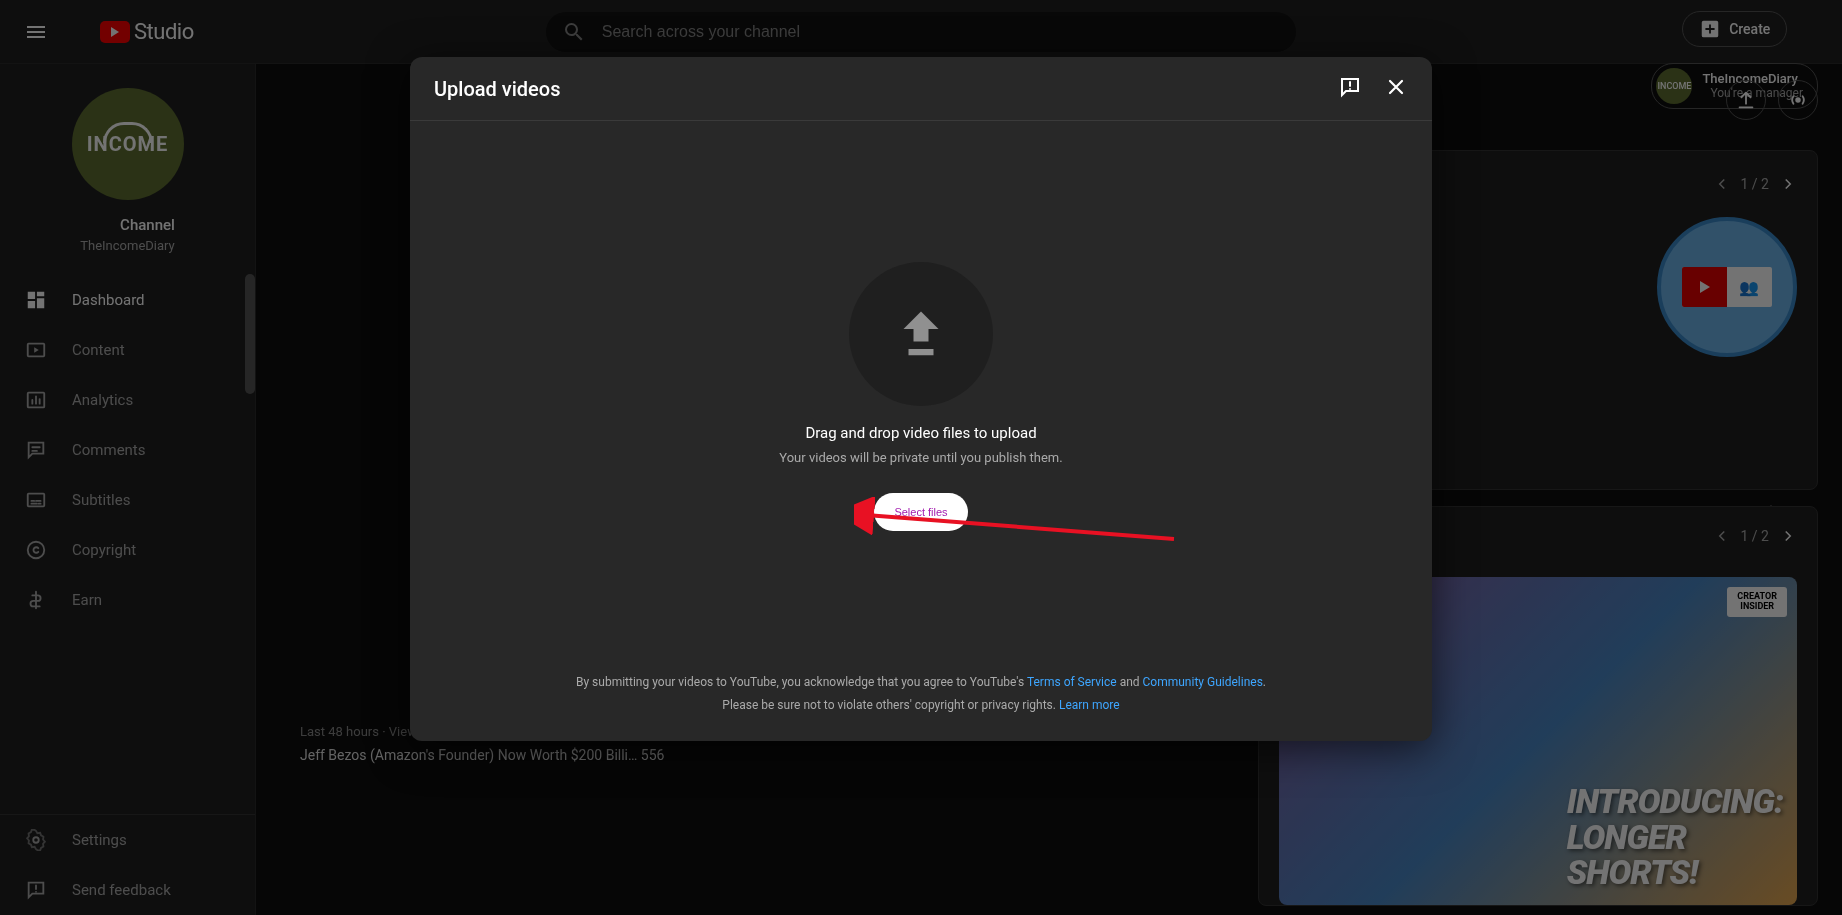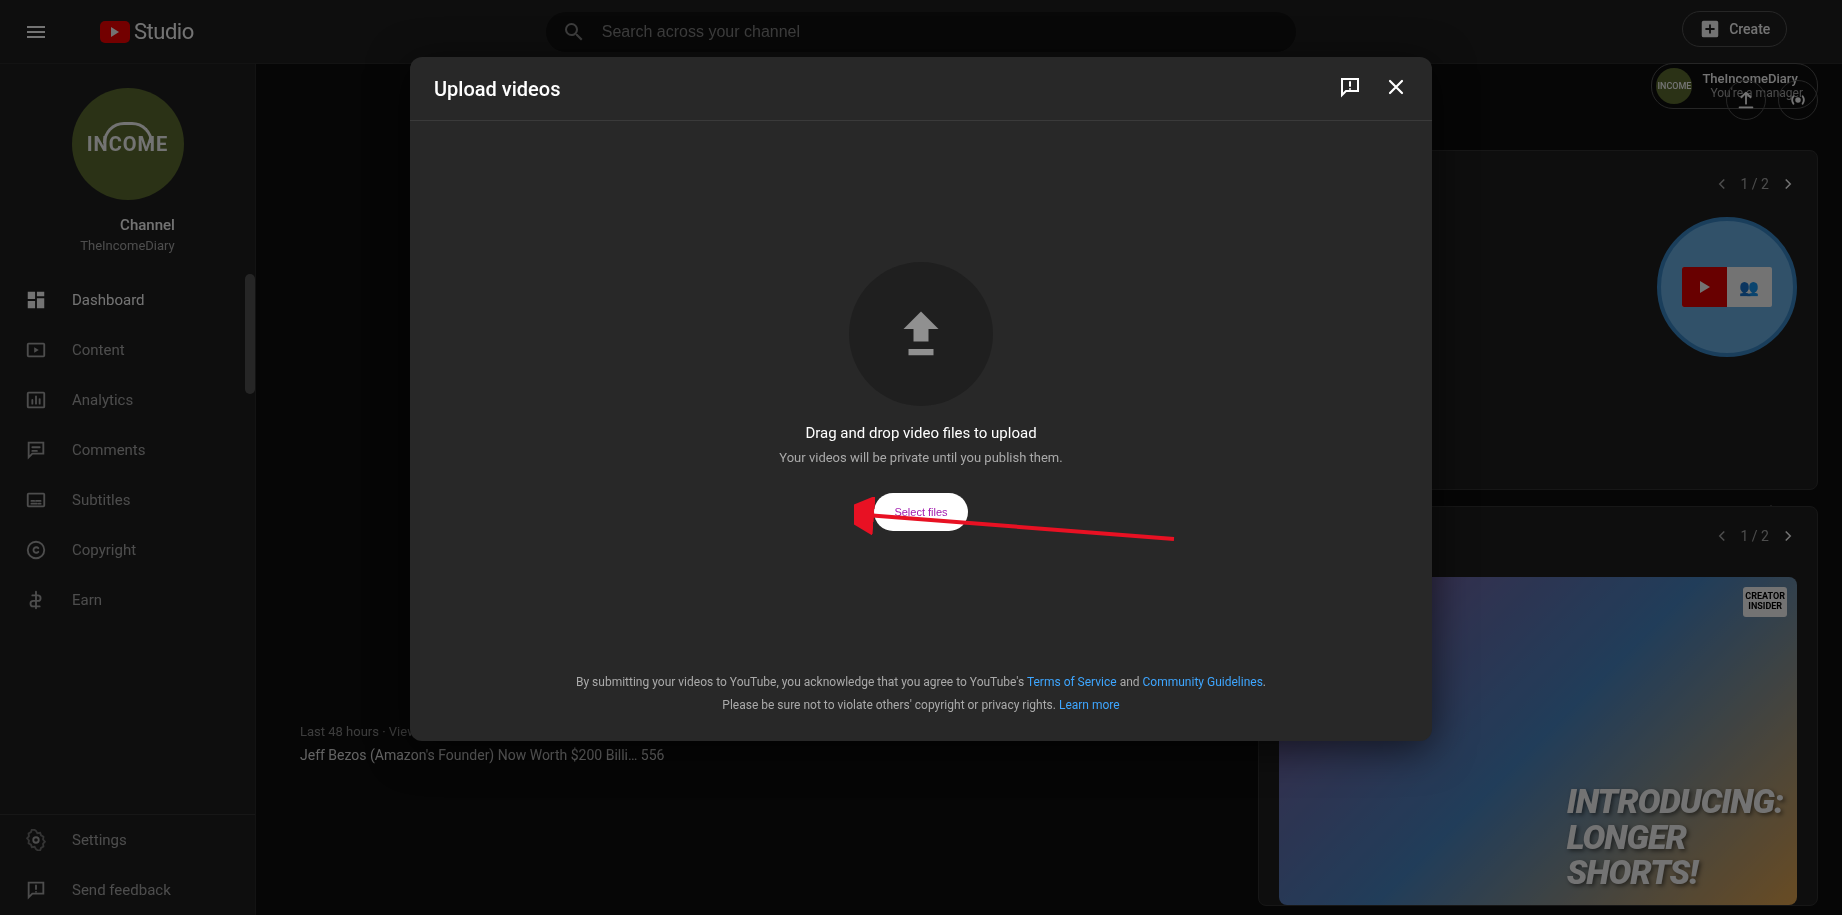--- a/index.html
+++ b/index.html
@@ -86,21 +86,21 @@
   .stub1 .txt { color:#ddd; font-size:14px; line-height:1.8;}
   .stub1 .circle-thumb{ width:140px; height:140px; border-radius:50%; background:#6db3e8; border:4px solid #3a8acb; display:flex; align-items:center; justify-content:center; margin-left:auto;}
   .inner-card{ width:90px; height:40px; background:#fff; border-radius:2px; display:flex; align-items:center;}
   .inner-card .red{ width:45px; height:40px; background:#e60000; display:flex; align-items:center; justify-content:center; border-radius:2px 0 0 2px;}
   .inner-card .red::after{content:""; border-left:10px solid #fff; border-top:6px solid transparent; border-bottom:6px solid transparent;}
   .inner-card .ppl{ flex:1; color:#e60000; font-size:16px; text-align:center;}
   .stub2 { top:442px; right:24px; width:560px; height:400px; padding:20px;}
   .stub2 h3{ font-size:18px; font-weight:500;}
   .stub2 .row-head{ display:flex; justify-content:flex-end; align-items:center; color:#aaa; font-size:14px; gap:10px; position:absolute; top:20px; right:20px;}
   .video-thumb{ position:absolute; left:20px; top:70px; right:20px; bottom:0; border-radius:8px; background:linear-gradient(135deg,#8b5a9e,#4a88c7,#e8a84f); display:flex; align-items:flex-end; justify-content:flex-end; padding:14px; overflow:hidden;}
-  .badge{ position:absolute; top:10px; right:10px; background:#fff; color:#000; font-size:9px; font-weight:700; padding:5px 2px; border-radius:3px; text-align:center; line-height:1.1;}
+  .badge{ position:absolute; top:10px; right:10px; background:#fff; color:#000; font-size:9px; font-weight:700; padding:5px 10px; border-radius:3px; text-align:center; line-height:1.1;}
   .thumb-text{ font-size:34px; font-weight:900; color:#fff; text-align:left; line-height:1.05; font-style:italic; letter-spacing:-1px; text-shadow:2px 2px 4px rgba(0,0,0,0.5);}
   .stub3 { top:640px; left:24px; width:850px; height:250px; padding:20px; background:transparent; border:none;}
   .stub3 .meta{ color:#888; font-size:13px; margin-bottom:8px;}
   .stub3 .title{ color:#ddd; font-size:14px;}
   .kebab{ position:absolute; top:350px; right:36px; color:#aaa; font-size:20px; cursor:pointer;}
 
   
   .dimmer { position:absolute; inset:0; background:rgba(0,0,0,0.55);}
 
   

